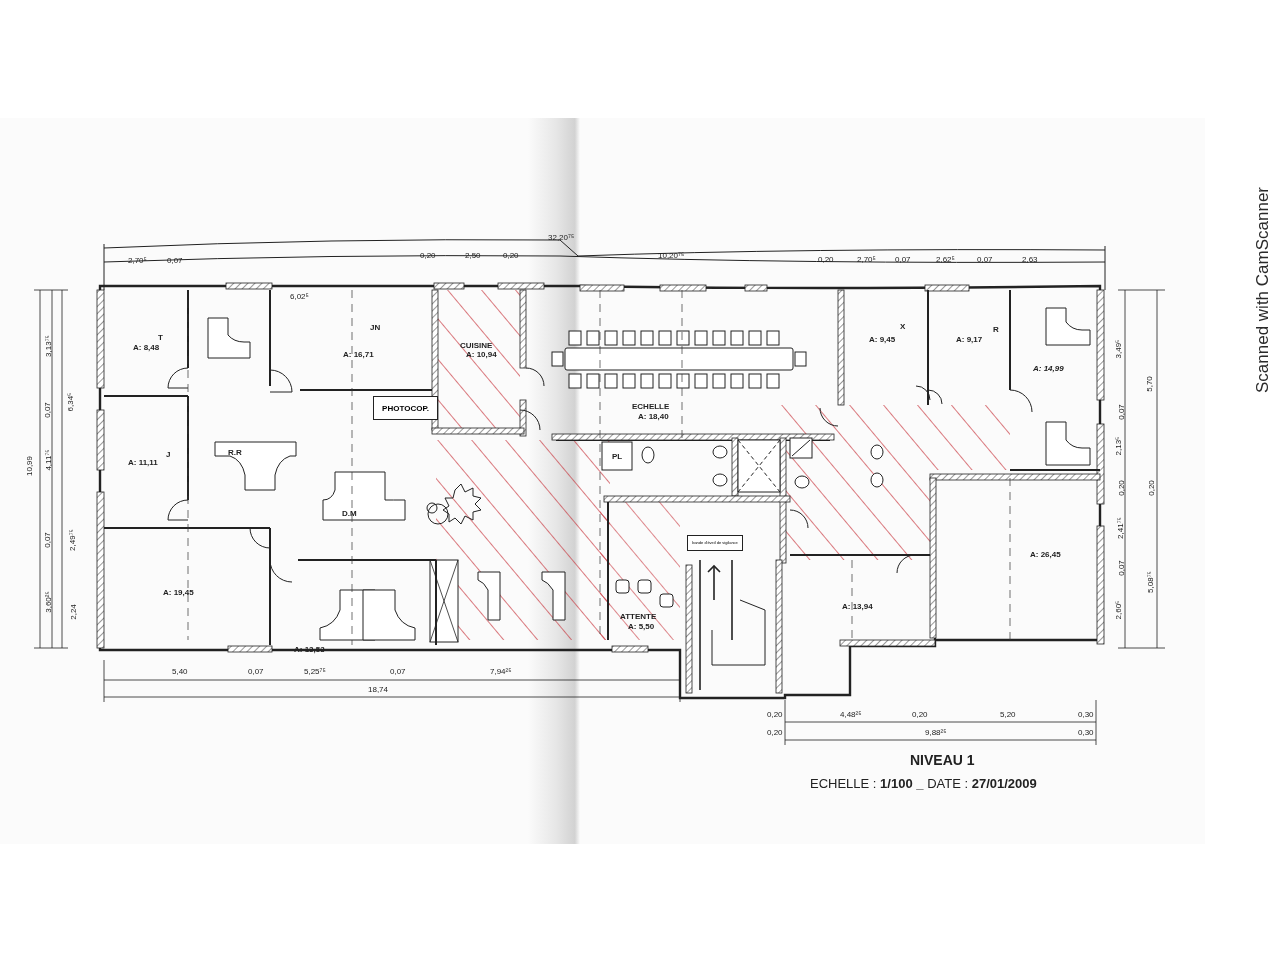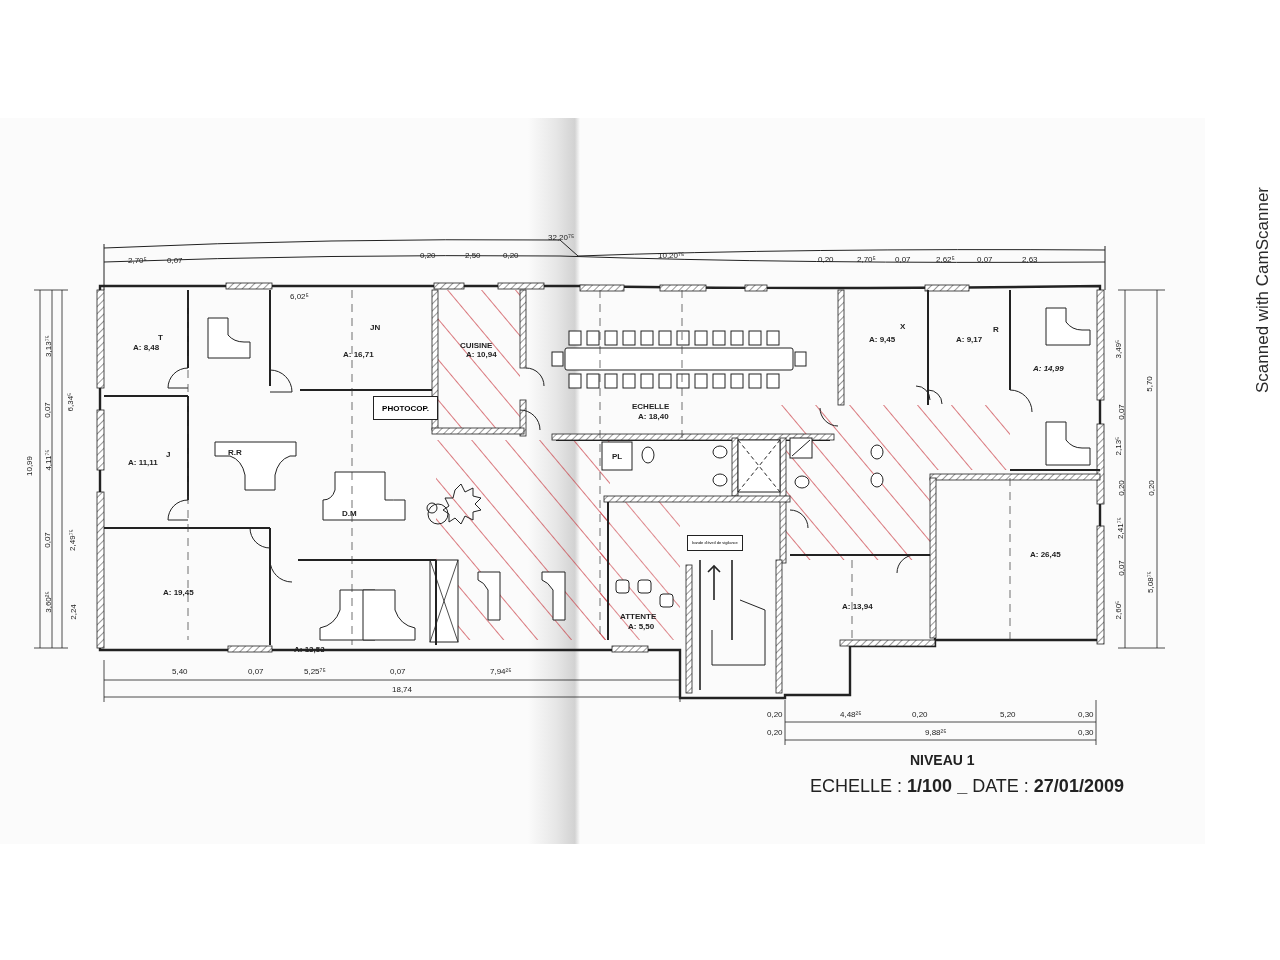--- a/index.html
+++ b/index.html
@@ -6,21 +6,21 @@
   body{width:1280px;height:960px;background:#ffffff;position:relative;overflow:hidden;font-family:"Liberation Sans",sans-serif;}
   .paper{position:absolute;left:0;top:118px;width:1205px;height:726px;background:#fbfbfb;}
   .fold{position:absolute;left:528px;top:118px;width:52px;height:726px;background:linear-gradient(90deg,#fbfbfb 0%,#e6e6e6 55%,#d2d2d2 90%,#fbfbfb 100%);}
   .plan{position:absolute;left:0;top:0;width:1280px;height:960px;}
   .dim{position:absolute;font-size:8px;color:#222;white-space:nowrap;line-height:1;}
   .dim.v{transform:rotate(-90deg);transform-origin:center;}
   .room-label{position:absolute;font-size:8px;font-weight:bold;color:#222;white-space:nowrap;line-height:1.15;text-align:center;}
   .photocop{position:absolute;left:373px;top:396px;width:63px;height:22px;border:1.5px solid #222;background:#fff;font-size:8px;font-weight:bold;display:flex;align-items:center;justify-content:center;}
   .sign{position:absolute;left:687px;top:535px;width:54px;height:14px;border:1.2px solid #222;background:#fff;font-size:4px;display:flex;align-items:center;justify-content:center;text-align:center;line-height:1;}
   .title{position:absolute;left:910px;top:752px;font-size:14px;font-weight:bold;color:#222;}
-  .subtitle{position:absolute;left:810px;top:776px;font-size:18px;color:#222;white-space:nowrap;}
+  .subtitle{position:absolute;left:810px;top:776px;font-size:13px;color:#222;white-space:nowrap;}
   .subtitle b{font-weight:bold;}
   .watermark{position:absolute;left:1263px;top:290px;transform:translate(-50%,-50%) rotate(-90deg);font-size:17px;color:#2a2a2a;white-space:nowrap;}
 </style>
 </head>
 <body>
 
 <div class="paper"></div>
 <div class="fold"></div>
 
 <svg class="plan" viewBox="0 0 1280 960" xmlns="http://www.w3.org/2000/svg">
@@ -274,21 +274,21 @@
 <div class="dim v" style="left:1110px;top:606px;">2,60⁵</div>
 <div class="dim v" style="left:1142px;top:380px;">5,70</div>
 <div class="dim v" style="left:1144px;top:484px;">0,20</div>
 <div class="dim v" style="left:1140px;top:578px;">5,08⁷⁵</div>
 
 <div class="dim" style="left:172px;top:668px;">5,40</div>
 <div class="dim" style="left:248px;top:668px;">0,07</div>
 <div class="dim" style="left:304px;top:668px;">5,25⁷⁵</div>
 <div class="dim" style="left:390px;top:668px;">0,07</div>
 <div class="dim" style="left:490px;top:668px;">7,94²⁵</div>
-<div class="dim" style="left:368px;top:686px;margin-left:24px;">18,74</div>
+<div class="dim" style="left:368px;top:686px;">18,74</div>
 <div class="dim" style="left:767px;top:711px;">0,20</div>
 <div class="dim" style="left:840px;top:711px;">4,48²⁵</div>
 <div class="dim" style="left:912px;top:711px;">0,20</div>
 <div class="dim" style="left:1000px;top:711px;">5,20</div>
 <div class="dim" style="left:1078px;top:711px;">0,30</div>
 <div class="dim" style="left:767px;top:729px;">0,20</div>
 <div class="dim" style="left:925px;top:729px;">9,88²⁵</div>
 <div class="dim" style="left:1078px;top:729px;">0,30</div>
 
 <div class="room-label" style="left:158px;top:333px;">T</div>

